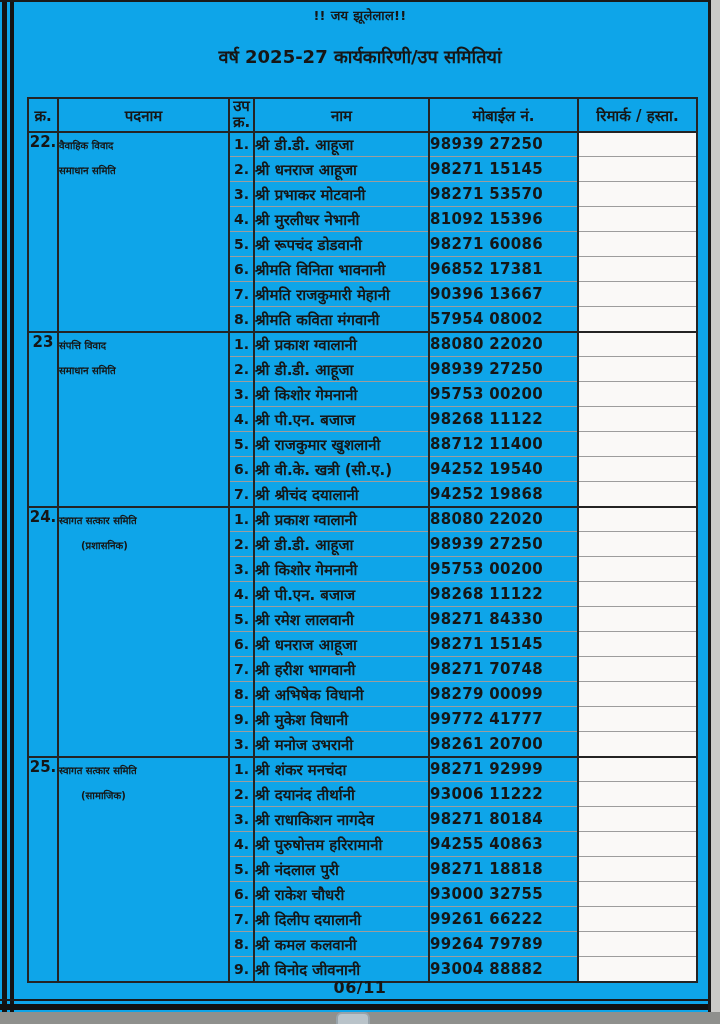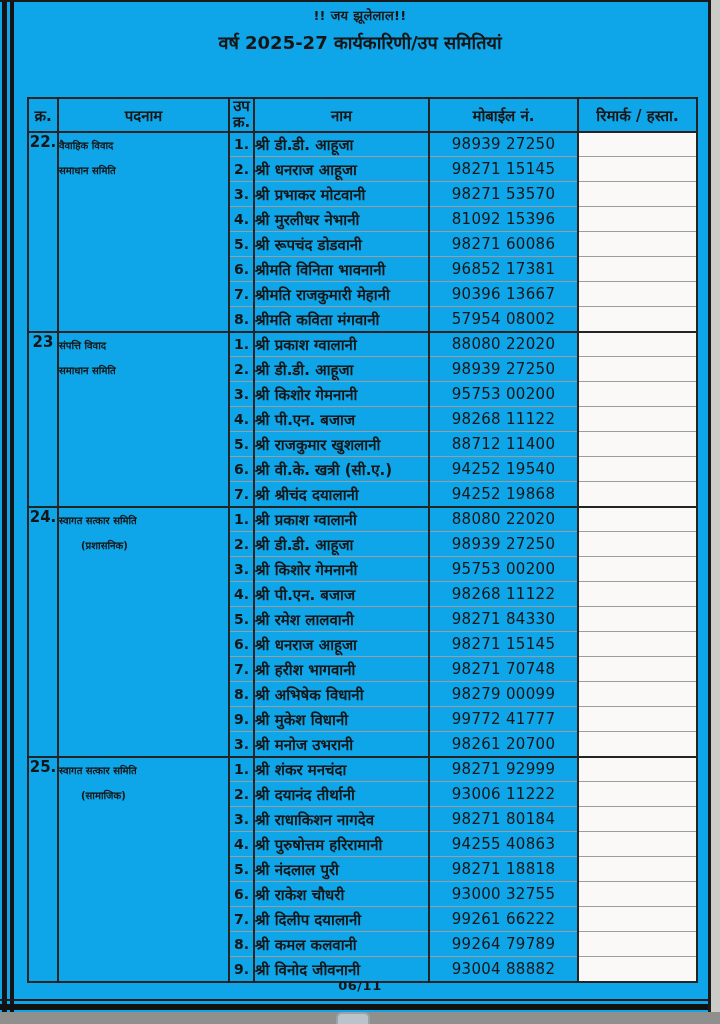--- a/index.html
+++ b/index.html
@@ -28,21 +28,21 @@
   .edge-stripe { position: absolute; top: 0; bottom: 0; background: #141414; }
   .edge-stripe.s1 { left: 2px;  width: 5px; }
   .edge-stripe.s2 { left: 10px; width: 4px; }
 
   .page-bottom-thin  { position: absolute; left: 0; right: 0; bottom: 11px; height: 2px; background: #1a1a1a; }
   .page-bottom-thick { position: absolute; left: 0; right: 0; bottom: 2px;  height: 6px; background: #111; }
 
   .doc-header { position: absolute; left: 16px; right: 4px; top: 4px; text-align: center; }
   .salutation { font-size: 13px; font-weight: 700; letter-spacing: .3px; }
   .doc-title  { font-size: 21px; font-weight: 700; margin-top: 5px; }
-  .doc-subtitle { font-size: 18px; font-weight: 700; margin-top: 6px; }
+  .doc-subtitle { font-size: 18px; font-weight: 700; margin-top: 20px; }
 
   
   table.roster {
     position: absolute;
     left: 27px; top: 95px;
     width: 669px;
     border-collapse: collapse;
     table-layout: fixed;
     font-size: 15px;
   }
@@ -74,28 +74,28 @@
     font-weight: 600; padding-top: 3px;
   }
   td.c-desig {
     vertical-align: top; text-align: left;
     font-weight: 700; font-size: 10px;
     padding: 3px 2px 0 10px; line-height: 25px;
   }
   td.c-desig .desig-line.indent { padding-left: 22px; }
   td.c-subno { text-align: center; font-weight: 600; font-size: 14px; }
   td.c-name  { padding-left: 8px; font-weight: 600; }
-  td.c-mob   { text-align: center; font-weight: 400; letter-spacing: .3px; }
+  td.c-mob   { text-align: left; font-weight: 700; letter-spacing: .3px; }
   td.c-remark { background: #faf9f7; }
 
   .page-number {
     position: absolute;
     left: 16px; right: 4px; top: 976px;
     text-align: center;
-    font-size: 13px; font-weight: 600;
+    font-size: 16px; font-weight: 600;
     letter-spacing: .5px;
   }
 
   .bottom-strip {
     position: absolute;
     left: 0; right: 0; bottom: 0; height: 12px;
     background: #8f908d;
   }
   .home-indicator {
     position: absolute;

